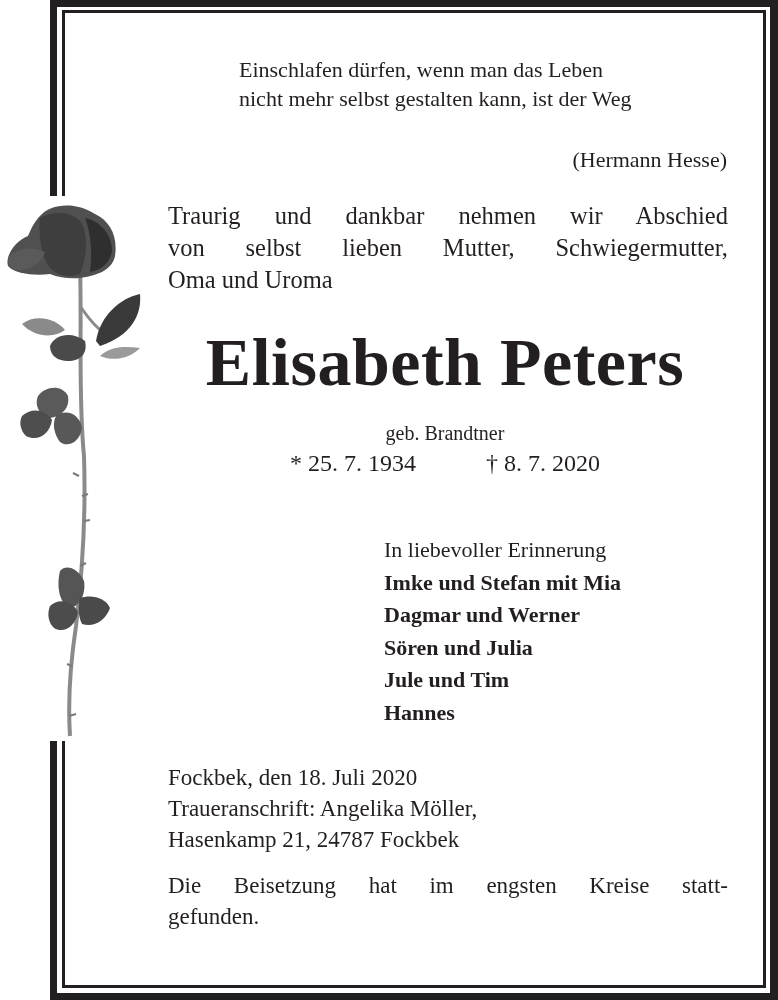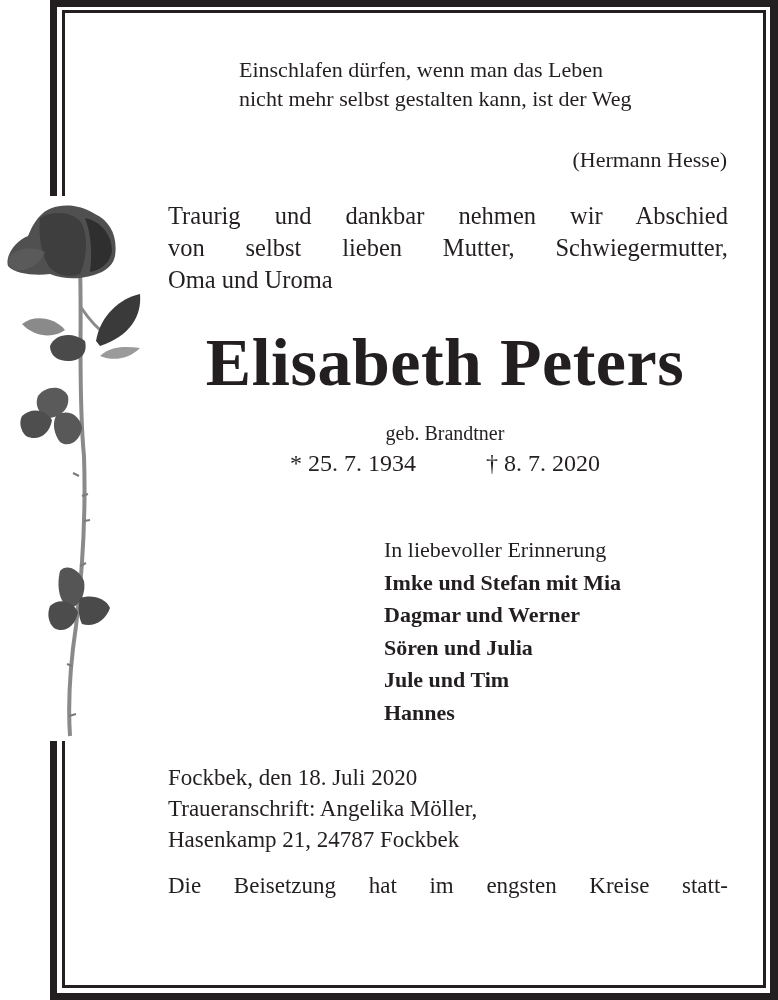--- a/index.html
+++ b/index.html
@@ -97,14 +97,15 @@
   <span class="family">Jule und Tim</span>
   <span class="family">Hannes</span>
 </div>
 
 <div class="text footer">
   <span class="line">Fockbek, den 18. Juli 2020</span>
   <span class="line">Traueranschrift: Angelika Möller,</span>
   <span class="line">Hasenkamp 21, 24787 Fockbek</span>
   <span class="para">
     <span class="just">Die Beisetzung hat im engsten Kreise statt-</span>
+    <span class="line">gefunden.</span>
   </span>
 </div>
 
 </body></html>

